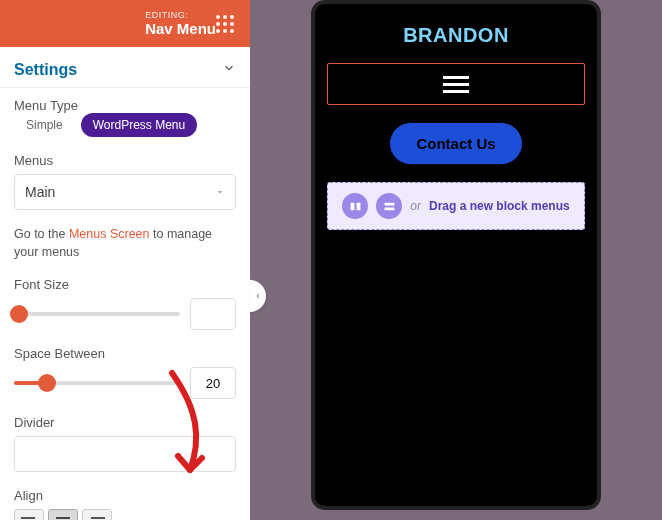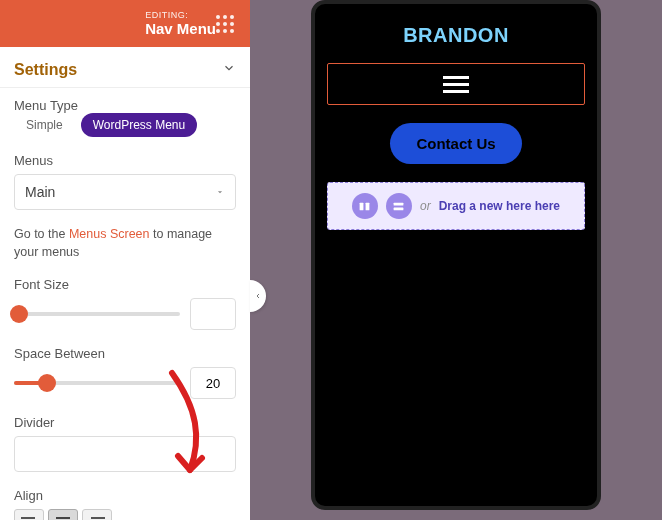--- a/index.html
+++ b/index.html
@@ -8,21 +8,21 @@
 
 .sidebar { width: 250px; background: #fff; display: flex; flex-direction: column; position: relative; }
 .side-header { background: #e25c3a; color: #fff; padding: 10px 14px 10px 14px; display: flex; align-items: center; justify-content: flex-end; }
 .side-header .titles { display: flex; flex-direction: column; }
 .side-header .editing { font-size: 9px; letter-spacing: 0.5px; opacity: 0.9; }
 .side-header .name { font-size: 15px; font-weight: 600; }
 .grip { width: 20px; display: grid; grid-template-columns: repeat(3,4px); grid-gap: 3px; }
 .grip span { width:4px; height:4px; background:#fff; border-radius:50%; opacity:0.9; }
 
 .section-bar { display:flex; align-items:center; justify-content:space-between; padding: 14px 14px 8px 14px; border-bottom:1px solid #eee; }
-.section-bar h3 { font-size:16px; font-weight:600; color:#a16207; }
+.section-bar h3 { font-size:16px; font-weight:600; color:#0369a1; }
 .chev { color:#555; }
 
 .panel { padding: 10px 14px; font-size: 13px; color:#444; overflow:auto; }
 .row { margin-bottom: 16px; }
 .label { display:block; margin-bottom:6px; color:#555; font-size:13px; }
 
 .pill-group { display:inline-flex; gap:6px; vertical-align:middle; }
 .pill { padding: 5px 12px; border-radius: 14px; font-size:12px; cursor:pointer; }
 .pill.plain { color:#666; }
 .pill.active { background:#4c1d95; color:#fff; }
@@ -201,21 +201,21 @@
             <rect x="14" y="5" width="7" height="14" rx="1"></rect>
           </svg>
       </div>
       <div class="dz-icon">
         <svg viewBox="0 0 24 24">
             <rect x="3" y="5" width="18" height="5" rx="1"></rect>
             <rect x="3" y="14" width="18" height="5" rx="1"></rect>
           </svg>
       </div>
       <span class="dz-or">or</span>
-      <span class="dz-text">Drag a new here here</span>
+      <span class="dz-text">Drag a new block menus</span>
     </div>
   </div>
 </div>
 
 <svg class="arrow" width="60" height="120">
   <path d="M20 5 C 45 40, 50 70, 38 102" stroke="#d92020" stroke-width="6" fill="none" stroke-linecap="round"></path>
   <path d="M38 102 L26 88 M38 102 L50 90" stroke="#d92020" stroke-width="6" fill="none" stroke-linecap="round"></path>
 </svg>
 
 </body></html>

